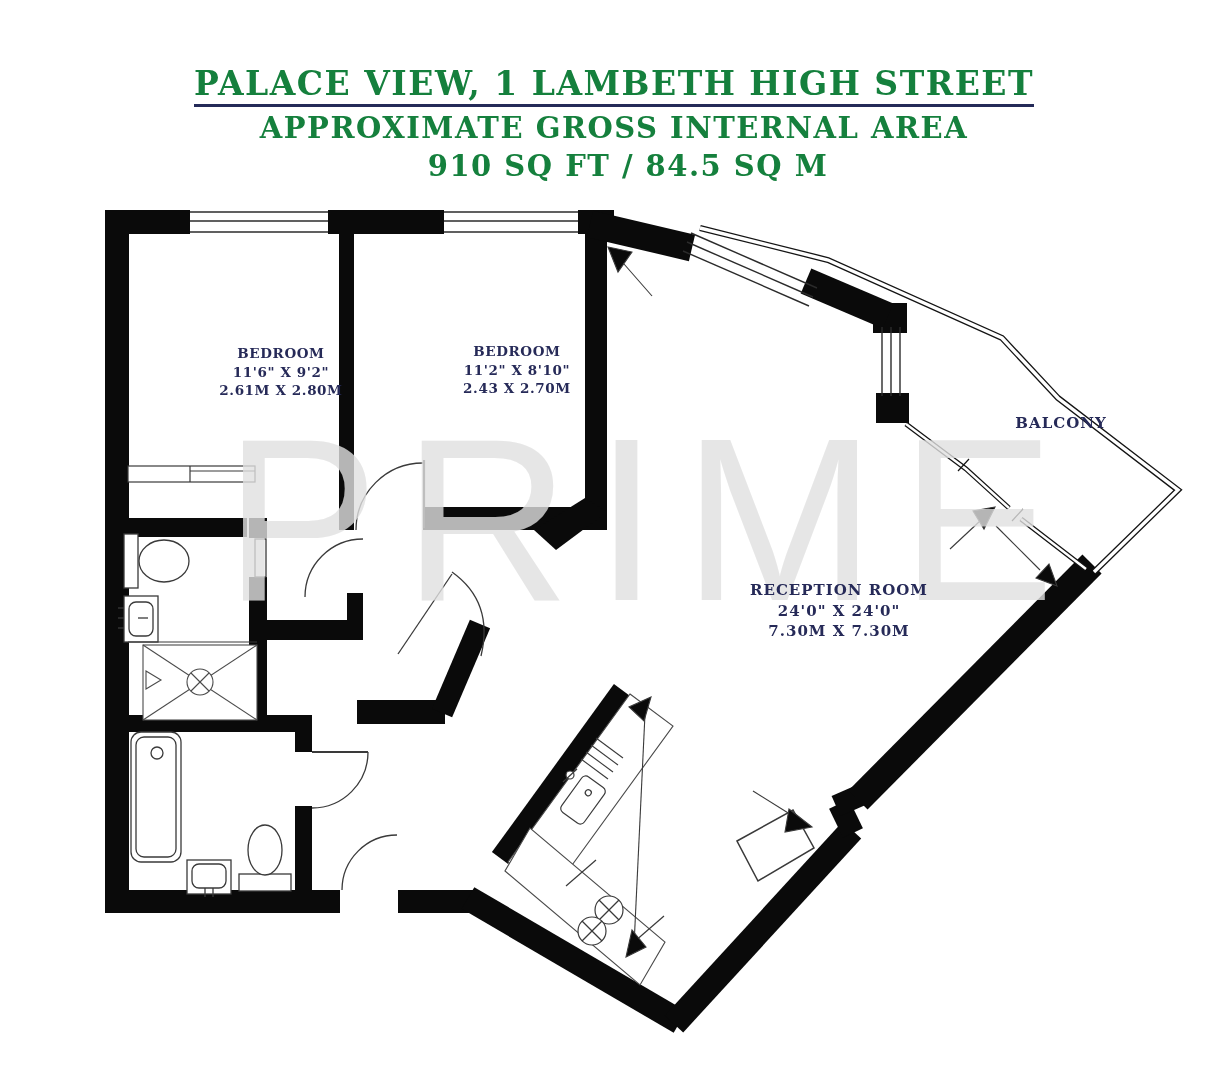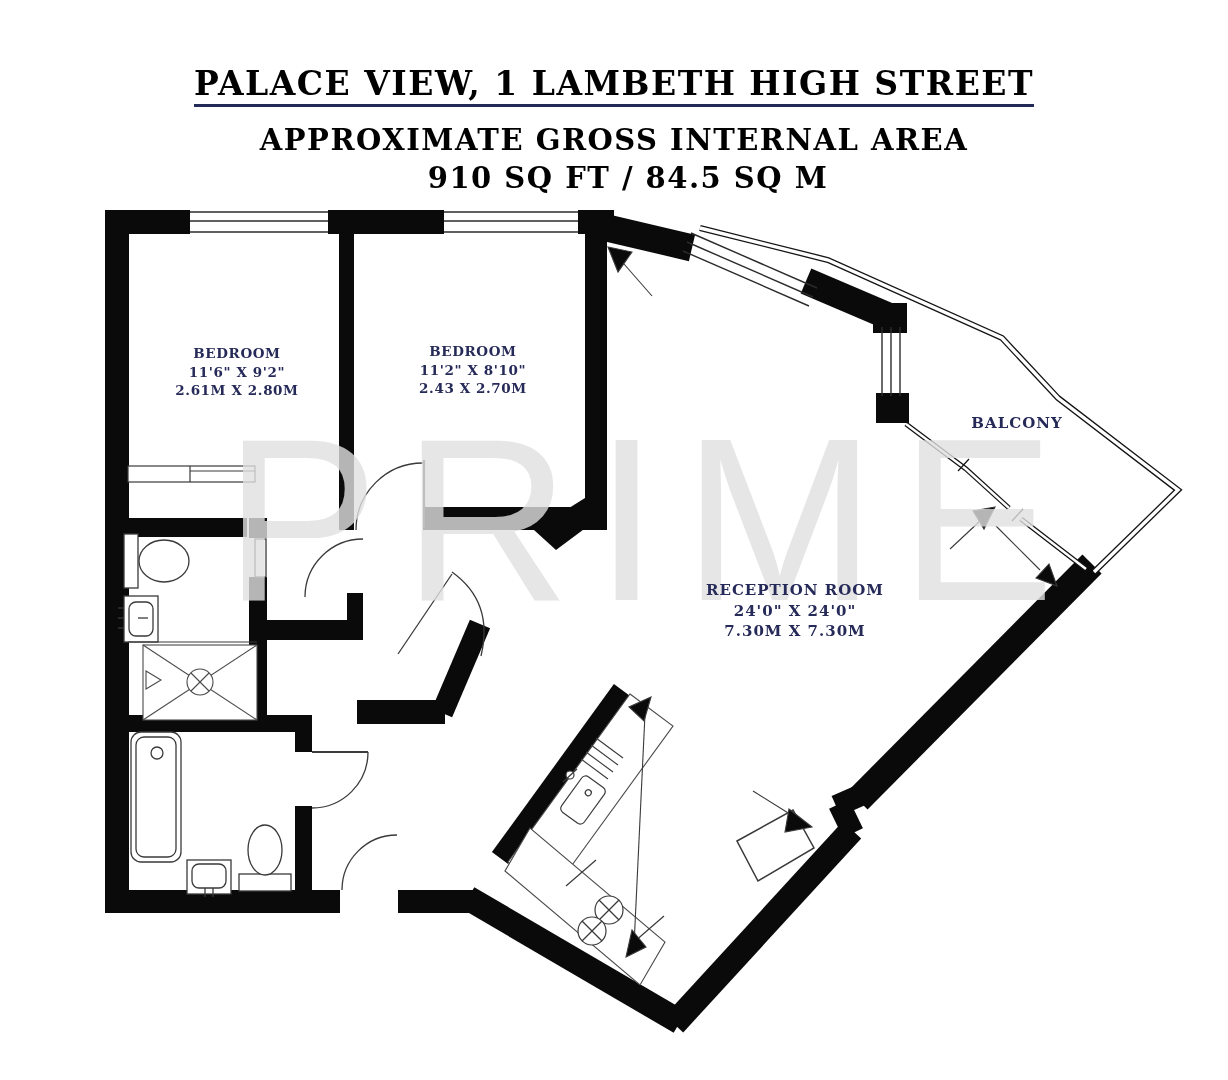--- a/index.html
+++ b/index.html
@@ -1,36 +1,36 @@
 <!DOCTYPE html>
 <html><head>
 <meta charset="utf-8">
 <style>
   html,body{margin:0;padding:0;background:#fff;}
   #page{position:relative;width:1228px;height:1080px;background:#ffffff;overflow:hidden;
         font-family:"DejaVu Serif",serif;}
   
   .title-block{position:absolute;top:64px;left:0;right:0;text-align:center;
-               color:#000000;font-weight:bold;z-index:4;}
+               color:#15803d;font-weight:bold;z-index:4;}
   .t1 span{font-size:33px;letter-spacing:1.5px;border-bottom:3px solid #242a58;padding-bottom:1px;}
-  .t2{font-size:29px;letter-spacing:1.5px;margin-top:20px;}
+  .t2{font-size:29px;letter-spacing:1.5px;margin-top:8px;}
   .t3{font-size:29px;letter-spacing:1.5px;margin-top:4px;margin-left:28px;}
   
   .wm1{position:absolute;left:224px;top:404px;font-family:"Liberation Sans",sans-serif;
        font-size:232px;line-height:1;letter-spacing:24px;color:rgba(224,224,224,0.80);
        z-index:2;pointer-events:none;font-weight:400;}
   .wm2{position:absolute;left:430px;top:600px;font-family:"Liberation Sans",sans-serif;
        font-size:62px;line-height:1;letter-spacing:58px;color:rgba(230,230,230,0.9);
        z-index:2;pointer-events:none;}
   
   svg.plan{position:absolute;left:0;top:0;z-index:1;}
   
   .room-label{position:absolute;transform:translateX(-50%);text-align:center;
               color:#262a58;font-weight:bold;font-size:13.5px;letter-spacing:.6px;
-              line-height:1.38;white-space:nowrap;z-index:3;}
+              line-height:1.38;white-space:nowrap;z-index:3;margin-left:44px;}
   .room-label.lg{font-size:15px;letter-spacing:1px;}
 </style>
 </head>
 <body>
 
 <div id="page">
 
   <div class="title-block">
     <div class="t1"><span>PALACE VIEW, 1 LAMBETH HIGH STREET</span></div>
     <div class="t2">APPROXIMATE GROSS INTERNAL AREA</div>

